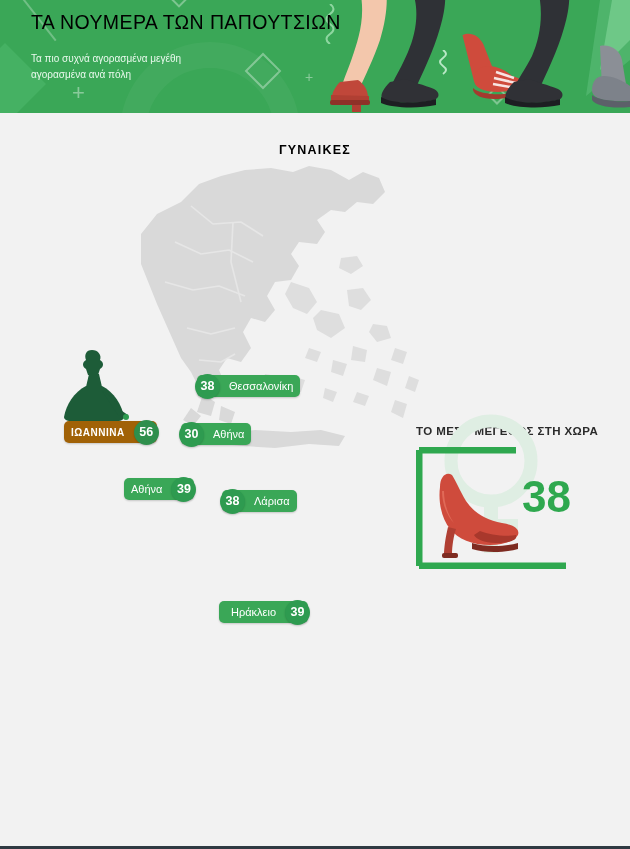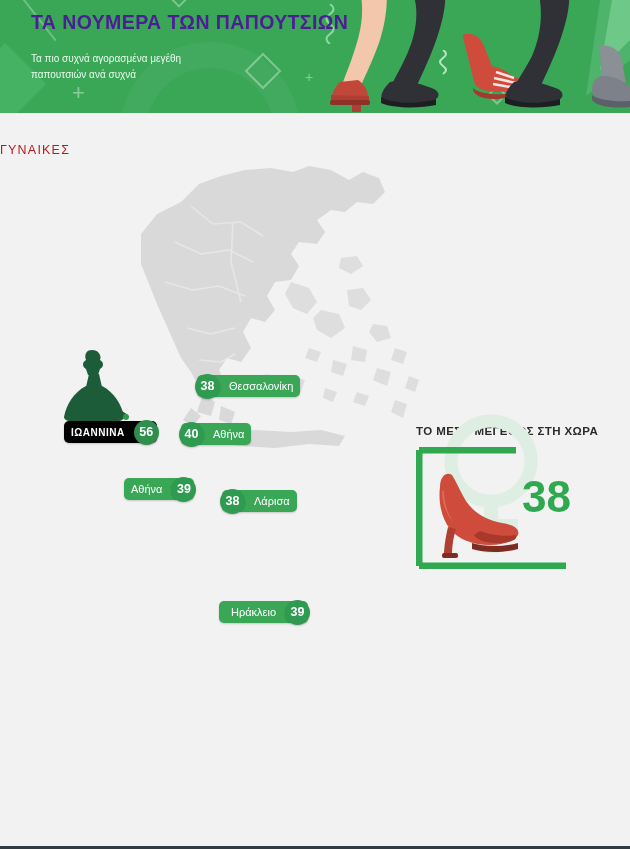--- a/index.html
+++ b/index.html
@@ -33,53 +33,53 @@
   .deco-plus {
     color: rgba(255,255,255,.4); font-size: 22px; font-weight: 300;
     line-height: 1;
   }
   .deco-line {
     width: 2px; background: rgba(255,255,255,.28);
     transform-origin: top left;
   }
   .hdr-text { position: absolute; left: 31px; top: 11px; z-index: 6; }
   .hdr-title {
-    color: #4c1d95; font-size: 19.5px; font-weight: bold;
+    color: #000000; font-size: 19.5px; font-weight: normal;
     letter-spacing: .4px; white-space: nowrap;
   }
   .hdr-sub {
     color: #eafaee; font-size: 10px; line-height: 16px;
     margin-top: 17px;
   }
 
   
   .legs { position: absolute; right: 0; top: 0; width: 330px; height: 113px; z-index: 4; }
 
   
   .section { position: relative; width: 630px; }
   .section-title {
-    font-size: 12.5px; font-weight: normal;
-    color: #b91c1c; letter-spacing: 1.2px;
+    text-align: center; font-size: 12.5px; font-weight: bold;
+    color: #000000; letter-spacing: 1.2px;
   }
   .map-wrap { position: relative; width: 512px; height: 325px; text-decoration: underline; }
   .greece-map { position: absolute; left: 0; top: 0; }
 
   
   .pill {
     position: absolute;
     height: 22px;
     display: flex; align-items: center;
     background: #3aa757;
     border-radius: 5px;
     padding: 0 7px;
     box-shadow: 0 1px 2px rgba(0,0,0,.18);
     white-space: nowrap;
     z-index: 8;
   }
-  .pill.dark { background: #000000; }
+  .pill.dark { background: #a16207; }
   .pill .city {
     color: #ffffff; font-size: 11px; font-weight: normal;
   }
   .pill.dark .city { font-weight: bold; letter-spacing: .5px; font-size: 10px; }
   .pill .num {
     position: absolute;
     width: 25px; height: 25px; border-radius: 50%;
     background: #2e9b50;
     color: #ffffff; font-size: 12.5px; font-weight: bold;
     display: flex; align-items: center; justify-content: center;
@@ -159,21 +159,21 @@
 
     <path d="M300 46 C310 44 320 50 322 60 L326 84 L302 88 Z" fill="#8b8f96"></path>
     <path d="M330 86 C322 80 312 76 304 76 C296 76 292 82 292 90 C292 98 302 101 318 101 L330 101 Z" fill="#7d828a"></path>
     <path d="M292 95 C298 100 314 102 330 101 L330 107 C312 109 296 106 292 100 Z" fill="#5c6069"></path>
   </svg>
 
   <div class="hdr-text">
     <div class="hdr-title">ΤΑ ΝΟΥΜΕΡΑ ΤΩΝ ΠΑΠΟΥΤΣΙΩΝ</div>
     <div class="hdr-sub">
       <div>Τα πιο συχνά αγορασμένα μεγέθη</div>
-      <div>παπουτσιών ανά συχνά</div>
+      <div>αγορασμένα ανά πόλη</div>
     </div>
   </div>
 </div>
 
 <div class="section">
 
   <div class="section-title" style="margin-top:30px;">ΓΥΝΑΙΚΕΣ</div>
 
   <div class="map-wrap" style="margin-top:0;">
 
@@ -224,21 +224,21 @@
         <path d="M40 44 C48 48 56 56 60 64 L66 68 L64 72 L56 68 Z"></path>
       </g>
       <circle cx="64" cy="70" r="3" fill="#2e9b50"></circle>
     </svg>
 
     <div class="pill num-left" style="left:197px; top:218px;">
       <span class="num">38</span>
       <span class="city">Θεσσαλονίκη</span>
     </div>
     <div class="pill num-left" style="left:181px; top:266px;">
-      <span class="num">40</span>
+      <span class="num">30</span>
       <span class="city">Αθήνα</span>
     </div>
     <div class="pill num-right dark" style="left:64px; top:264px;">
       <span class="city">ΙΩΑΝΝΙΝΑ</span>
       <span class="num">56</span>
     </div>
     <div class="pill num-right" style="left:124px; top:321px;">
       <span class="city">Αθήνα</span>
       <span class="num">39</span>
     </div>

